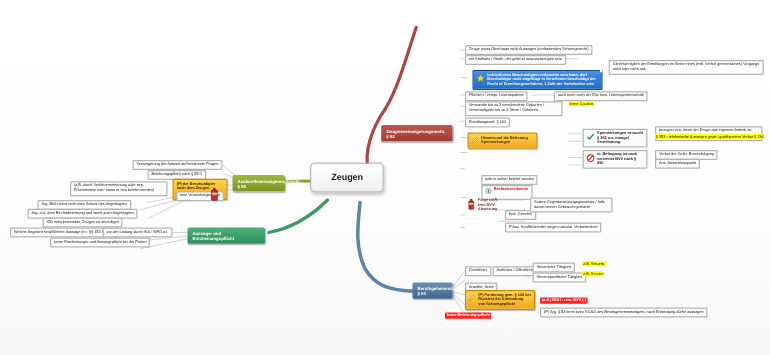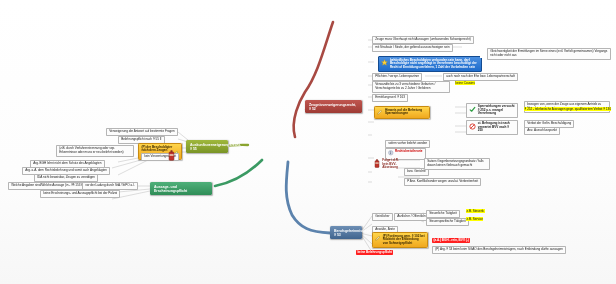--- a/index.html
+++ b/index.html
@@ -154,20 +154,21 @@
       <path d="M360,233 L372,236"></path>
       <path d="M360,233 L372,244"></path>
       <path d="M360,233 L372,252"></path>
       <path d="M410,216 L424,213"></path>
       <path d="M410,216 L424,222"></path>
       <path d="M410,238 L424,235"></path>
       <path d="M410,240 L424,244"></path>
     </g>
   </svg>
 
+  <div class="node central" style="left:248px; top:130px;">Zeugen</div>
 
   <div class="node main-node m-red" style="left:305px; top:100px; width:57px;">Zeugnisverweigerungsrecht, § 52</div>
 
   <div class="node box" style="left:372px; top:36px;">Zeuge muss Oberhaupt nicht Aussagen (umfassendes Schweigerecht)</div>
 
   <div class="node box" style="left:372px; top:43.5px;">mit Strafsatz / Strafe, der geltend auszuschweigen sein</div>
 
   <div class="node bluesel" style="left:378px; top:56px; width:104px; white-space:normal;">
     <span class="icon" style="float:left;margin:0.5px 1.5px 0 0;">
       <svg width="7" height="7" viewBox="0 0 24 24">

